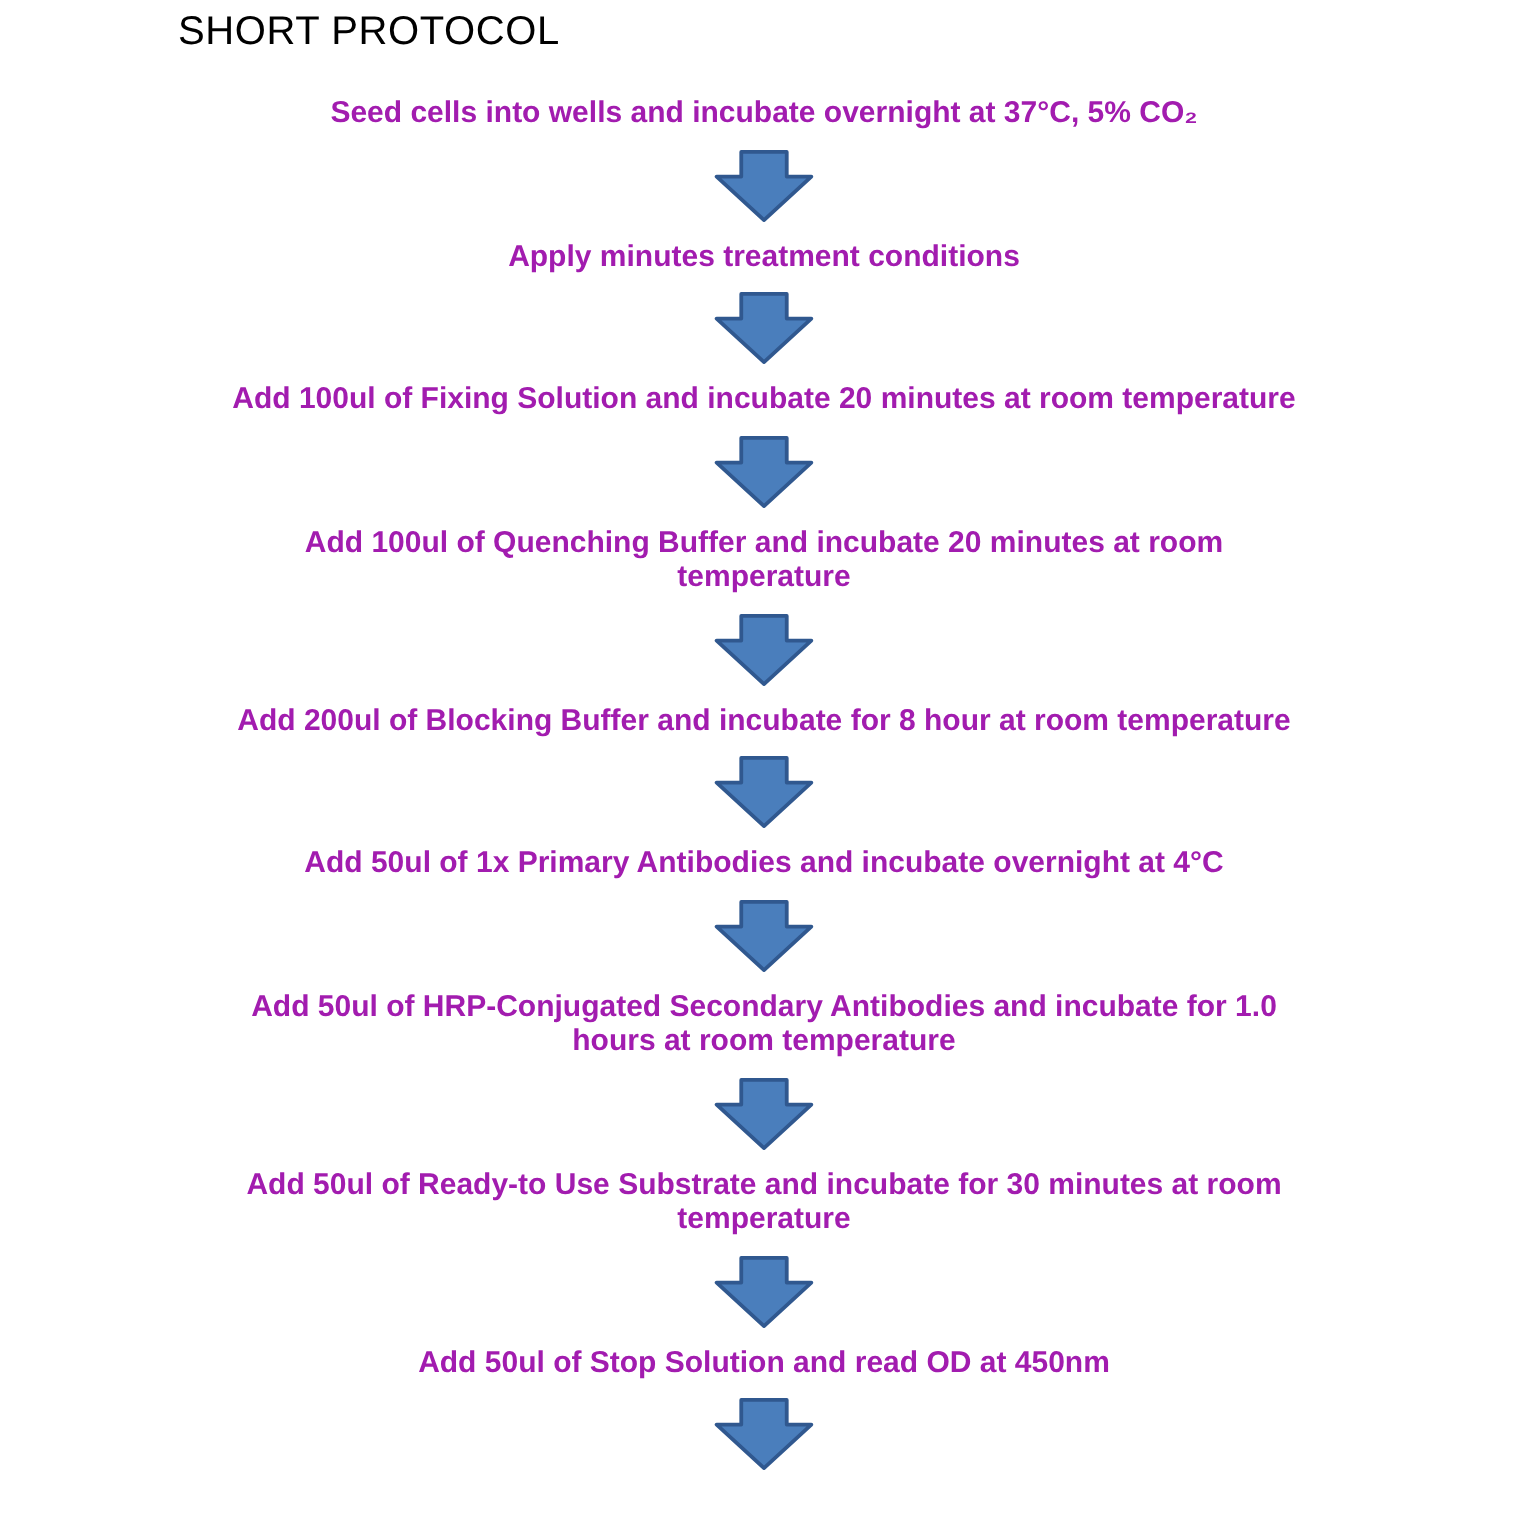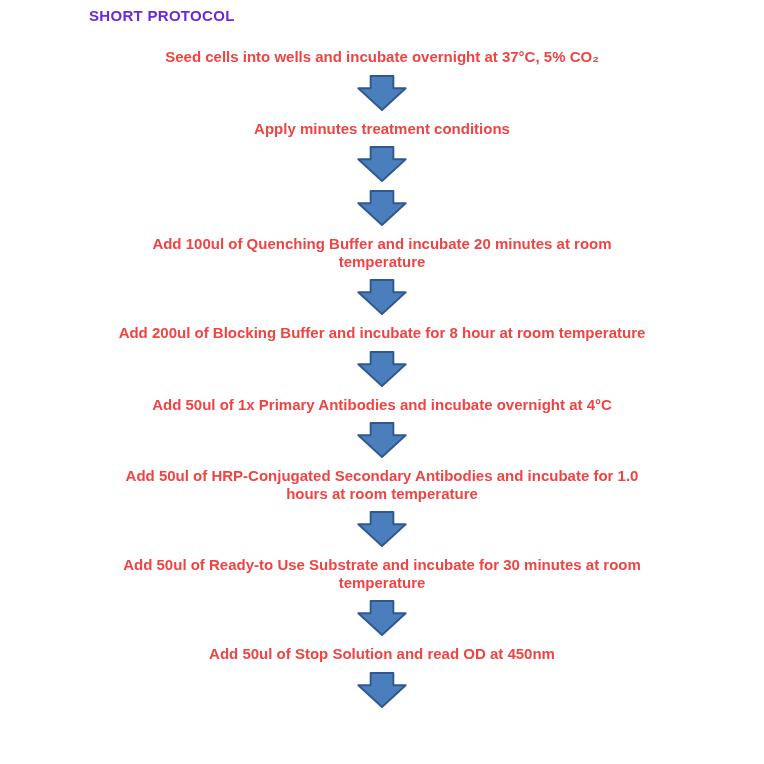--- a/index.html
+++ b/index.html
@@ -11,37 +11,37 @@
     overflow: hidden;
   }
   .page {
     position: relative;
     width: 764px;
     height: 764px;
     background: #ffffff;
   }
   .title {
     margin: 3px 0 0 89px;
-    font-size: 15px;
+    font-size: 20px;
     line-height: 26px;
-    font-weight: bold;
-    color: #6d28d9;
+    font-weight: normal;
+    color: #000000;
     letter-spacing: 0.3px;
   }
   .flow {
     display: flex;
     flex-direction: column;
     align-items: center;
     width: 100%;
   }
   .step {
     font-size: 15px;
     line-height: 17.5px;
     font-weight: bold;
-    color: #ef4444;
+    color: #a21caf;
     text-align: center;
     white-space: pre-line;
     margin: 5px 0;
   }
   .step.first {
     margin-top: 19px;
   }
   .arrow {
     margin: 4px 0;
     width: 52px;
@@ -69,20 +69,21 @@
     </div>
 
     <div class="step">Apply minutes treatment conditions</div>
 
     <div class="arrow">
       <svg width="52" height="36" viewBox="0 0 52 38">
         <polygon points="14,1 38,1 38,14 51,14 26,37 1,14 14,14" stroke-width="2" stroke-linejoin="round" fill="#4a7ebc" stroke="#30588f"></polygon>
       </svg>
     </div>
 
+    <div class="step">Add 100ul of Fixing Solution and incubate 20 minutes at room temperature</div>
 
     <div class="arrow">
       <svg width="52" height="36" viewBox="0 0 52 38">
         <polygon points="14,1 38,1 38,14 51,14 26,37 1,14 14,14" stroke-width="2" stroke-linejoin="round" fill="#4a7ebc" stroke="#30588f"></polygon>
       </svg>
     </div>
 
     <div class="step">Add 100ul of Quenching Buffer and incubate 20 minutes at room
 temperature</div>
 

